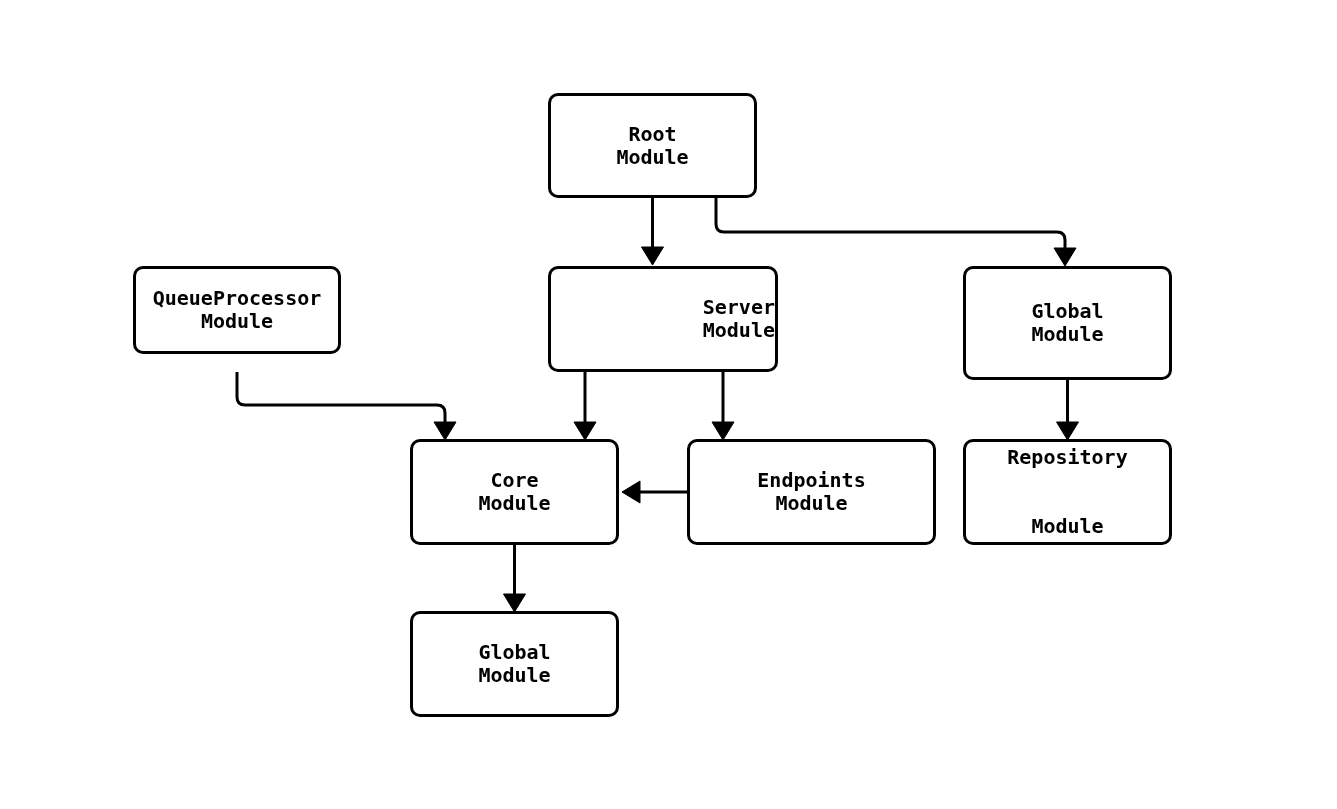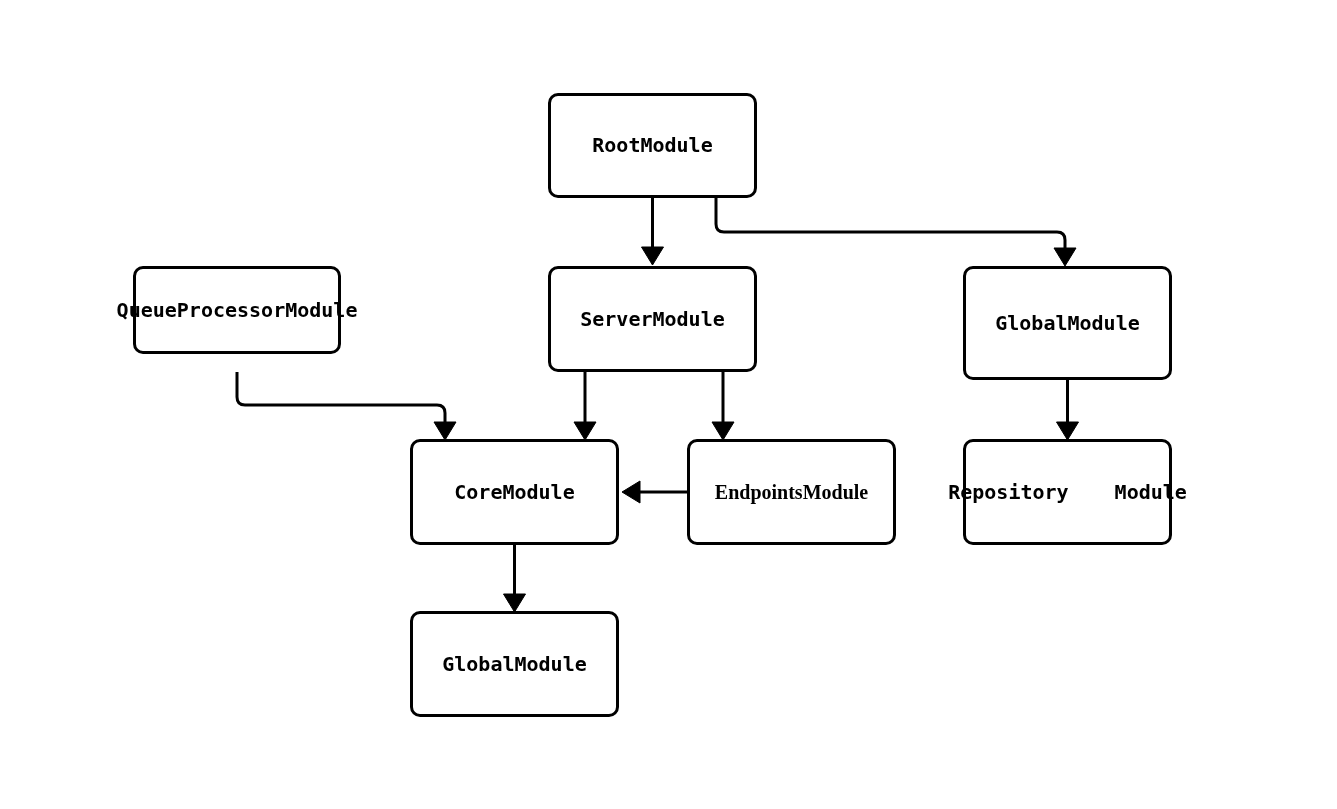--- a/index.html
+++ b/index.html
@@ -34,40 +34,40 @@
     stroke: var(--edge-color, #000000);
     stroke-width: 1;
   }
   .node {
     position: absolute;
     box-sizing: border-box;
     background: var(--node-fill, #ffffff);
     border: 3px solid var(--node-border, #000000);
     border-radius: 10px;
     display: flex;
-    flex-direction: row;
+    flex-direction: column;
     align-items: center;
     justify-content: center;
     text-align: center;
     color: var(--text-color, #000000);
     font-weight: 700;
     font-size: 20px;
     line-height: 23px;
   }
   .node .line {
     display: block;
     white-space: nowrap;
   }
   
   #n-root          { left: 548px; top:  93px; width: 209px; height: 105px; }
   #n-queueprocessor{ left: 133px; top: 266px; width: 208px; height: 88px; }
-  #n-server        { left: 548px; top: 266px; width: 209px; height: 106px; }
+  #n-server        { left: 548px; top: 266px; width: 230px; height: 106px; align-items: flex-end; }
   #n-global        { left: 963px; top: 266px; width: 209px; height: 114px; }
   #n-core          { left: 410px; top: 439px; width: 209px; height: 106px; text-align: center; }
-  #n-endpoints     { left: 687px; top: 439px; width: 209px; height: 106px; font-family: Liberation Serif, serif; }
+  #n-endpoints     { left: 687px; top: 439px; width: 249px; height: 106px; }
   #n-repository    { left: 963px; top: 439px; width: 209px; height: 106px; gap: 46px; }
   #n-queue         { left: 410px; top: 611px; width: 209px; height: 106px; }
 </style>
 </head>
 <body style="background: rgb(255, 255, 255);">
 
 <div class="canvas">
 
   <svg class="edge-layer" viewBox="0 0 1337 809" xmlns="http://www.w3.org/2000/svg">
 

